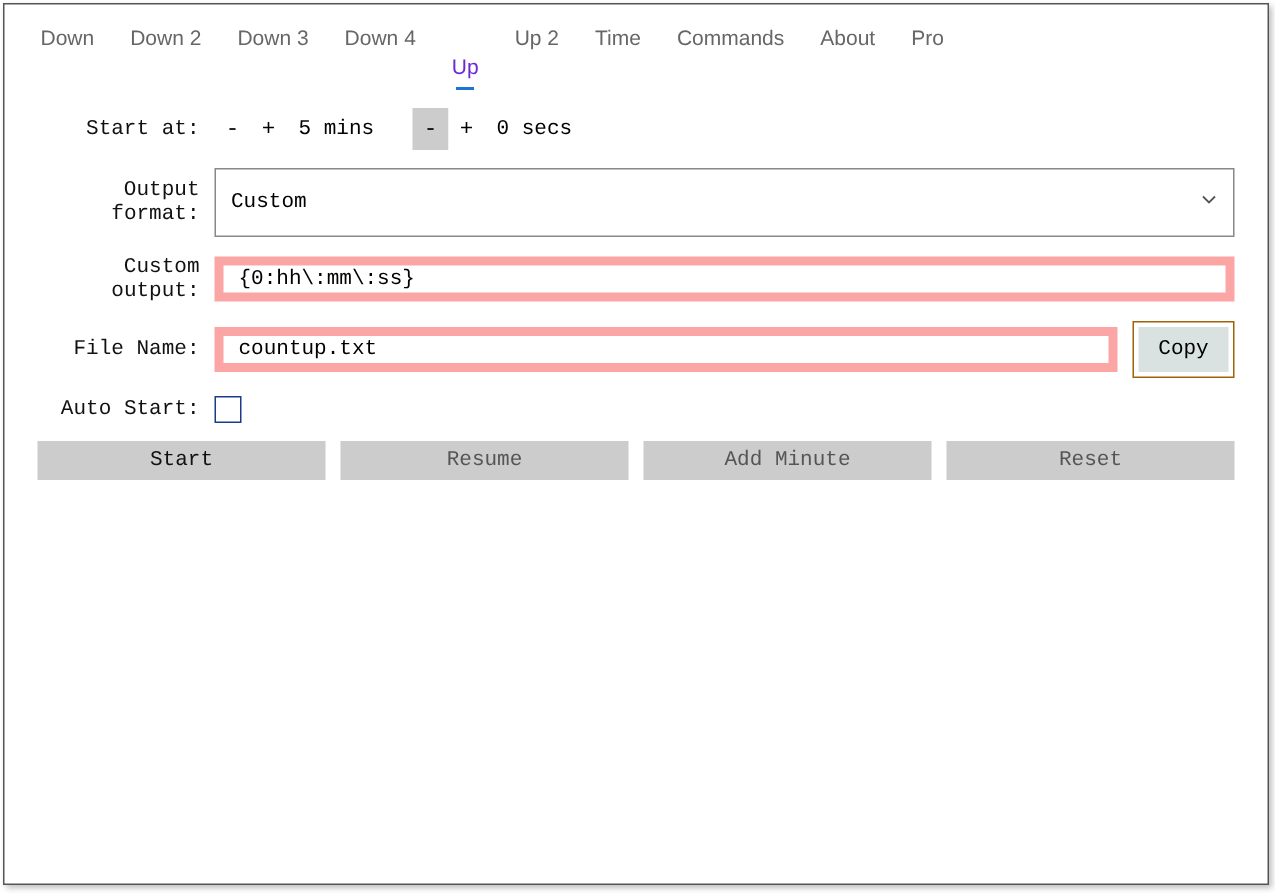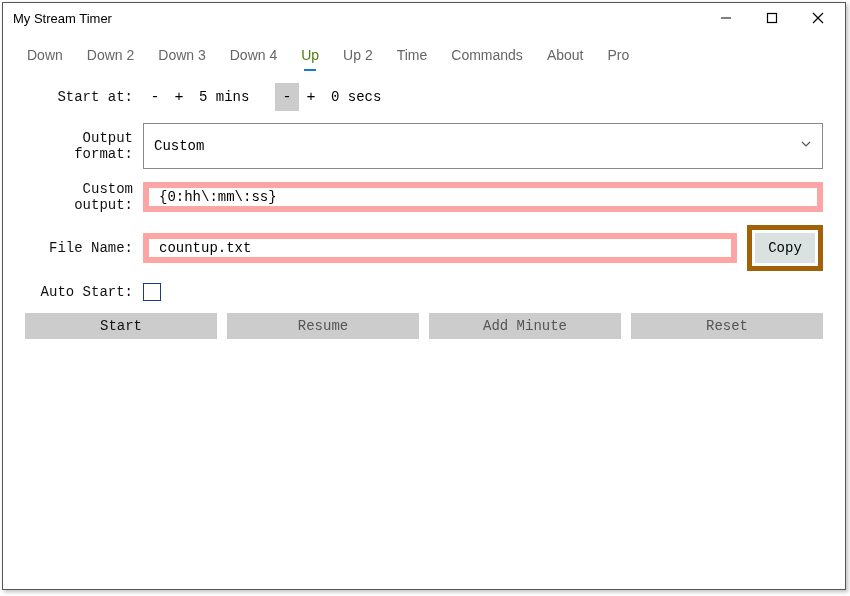--- a/index.html
+++ b/index.html
@@ -47,21 +47,22 @@
       border-bottom: 0;
     }
     .tab {
       padding: 8px 12px 10px 12px;
       color: #666;
       cursor: pointer;
       font-size: 14px;
       position: relative;
     }
     .tab.active {
-      color: #4d7c0f;
+      color: #6d28d9;
+      margin-top: 19px;
     }
     .tab.active::after {
       content: "";
       position: absolute;
       left: 15px;
       right: 15px;
       bottom: 2px;
       height: 2px;
       background: #1976d2;
     }
@@ -117,21 +118,21 @@
       flex: 1;
       height: 30px;
       border: 6px solid #fca5a5;
       padding: 0 10px;
       font-family: inherit;
       font-size: 14px;
       outline: none;
     }
     .copywrap {
       padding: 3px;
-      border: 5px solid #a16207;
+      border: 1px solid #a16207;
       margin-left: 10px;
     }
     .copybtn {
       width: 60px;
       height: 30px;
       background: #d9e1e1;
       display: flex;
       align-items: center;
       justify-content: center;
       cursor: pointer;
@@ -160,39 +161,20 @@
       color: #111;
       cursor: pointer;
     }
     .actionbtn.dim { color: #555; }
     svg.icon { width: 12px; height: 12px; }
   </style>
 </head>
 <body>
 
 <div class="window">
-  <div class="titlebar">
-    <div class="title">My Stream Timer</div>
-    <div class="winbtn">
-      <svg class="icon" viewBox="0 0 12 12">
-          <line x1="1" y1="6" x2="11" y2="6" stroke="#000" stroke-width="1"></line>
-        </svg>
-    </div>
-    <div class="winbtn">
-      <svg class="icon" viewBox="0 0 12 12">
-          <rect x="1.5" y="1.5" width="9" height="9" fill="none" stroke="#000" stroke-width="1.2"></rect>
-        </svg>
-    </div>
-    <div class="winbtn">
-      <svg class="icon" viewBox="0 0 12 12">
-          <line x1="1" y1="1" x2="11" y2="11" stroke="#000" stroke-width="1.2"></line>
-          <line x1="11" y1="1" x2="1" y2="11" stroke="#000" stroke-width="1.2"></line>
-        </svg>
-    </div>
-  </div>
 
   <div class="tabs">
     <div class="tab">Down</div>
     <div class="tab">Down 2</div>
     <div class="tab">Down 3</div>
     <div class="tab">Down 4</div>
     <div class="tab active">Up</div>
     <div class="tab">Up 2</div>
     <div class="tab">Time</div>
     <div class="tab">Commands</div>

